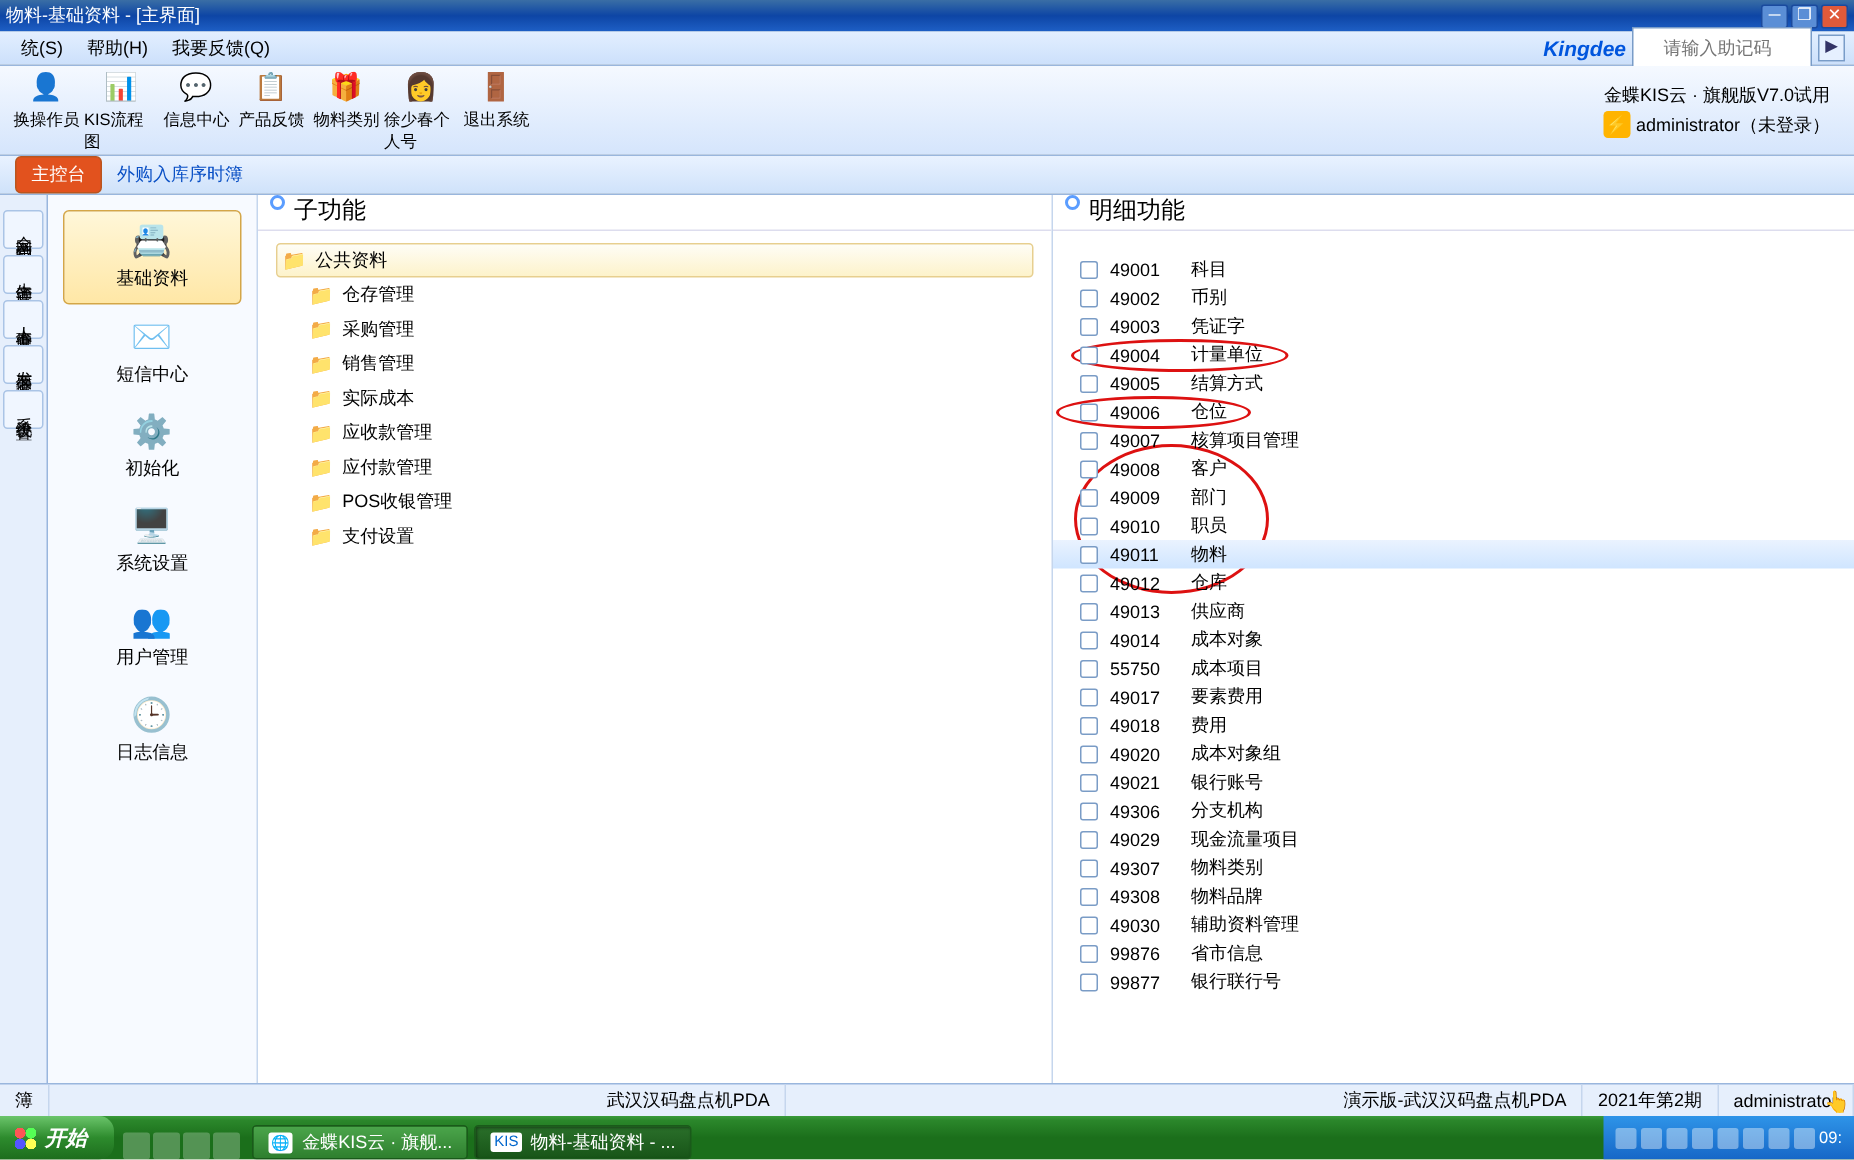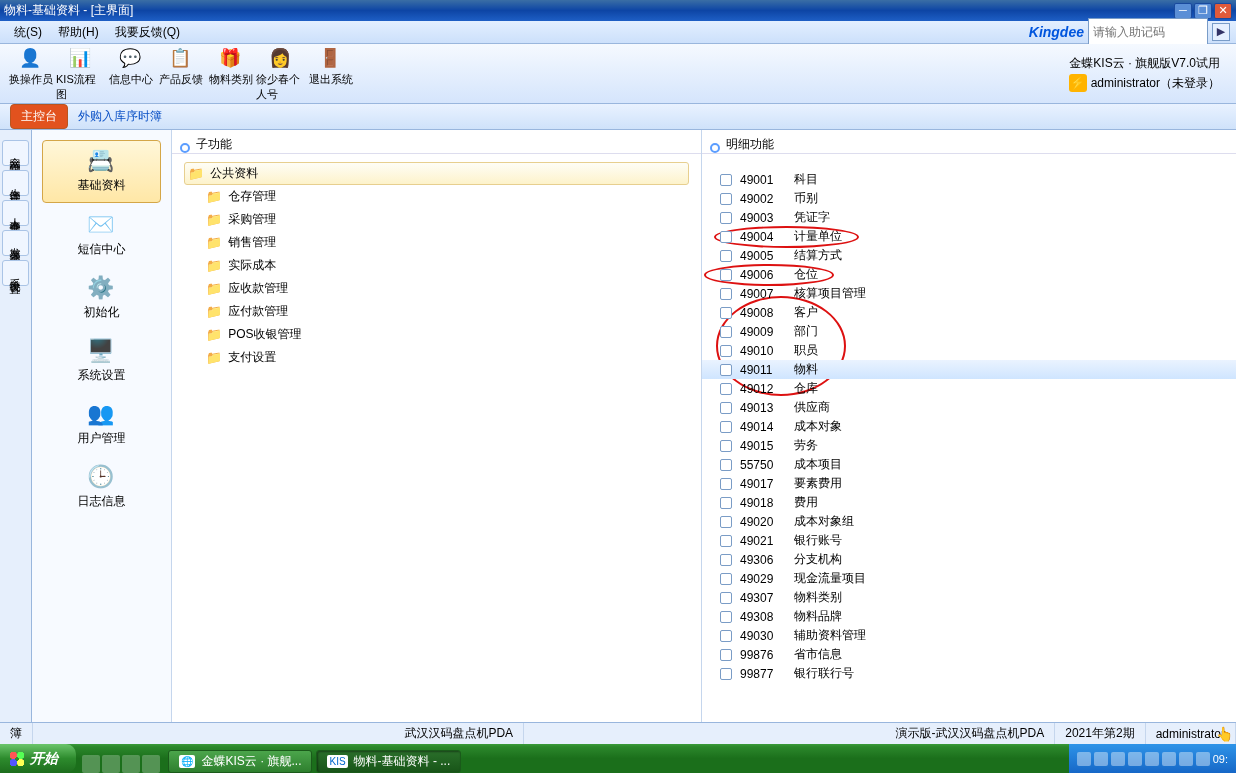--- a/index.html
+++ b/index.html
@@ -9,21 +9,21 @@
 .titlebar { height: 21px; background: linear-gradient(to bottom, #3a6ea5 0%, #0d45a5 50%, #1e5fc5 100%); color: #fff; display: flex; align-items: center; padding: 0 4px; font-size: 12px; }
 .titlebar .title { flex: 1; }
 .titlebar .win-controls { display: flex; gap: 2px; }
 .titlebar .win-btn { width: 18px; height: 16px; background: #5a8ed6; border: 1px solid #1a4a9e; color: #fff; font-size: 11px; text-align: center; line-height: 13px; cursor: pointer; border-radius: 2px; }
 
 
 .menubar { height: 23px; background: linear-gradient(to bottom, #e3efff, #cce0fb); display: flex; align-items: center; padding: 0 6px; border-bottom: 1px solid #99b6dd; }
 .menubar .menu-item { padding: 2px 8px; cursor: pointer; }
 .menubar .search-wrap { margin-left: auto; display: flex; align-items: center; gap: 4px; }
 .menubar .brand { color: #0055dd; font-weight: bold; font-style: italic; font-size: 14px; }
-.menubar input { width: 120px; height: 28px; border: 1px solid #799cc8; padding: 0 4px; font-size: 12px; }
+.menubar input { width: 120px; height: 28px; border: 1px solid #799cc8; padding: 0 20px; font-size: 12px; }
 .menubar .go-btn { width: 18px; height: 18px; border: 1px solid #799cc8; background: #e6f0ff; text-align: center; line-height: 15px; font-size: 11px; color: #336; cursor: pointer; }
 
 
 .toolbar { height: 60px; background: linear-gradient(to bottom, #f5f9ff, #d5e5fc); border-bottom: 1px solid #99b6dd; display: flex; align-items: center; padding: 0 6px; position: relative; }
 .toolbar .tb-item { width: 50px; display: flex; flex-direction: column; align-items: center; cursor: pointer; font-size: 11px; }
 .toolbar .tb-icon { width: 24px; height: 24px; margin-bottom: 2px; display: flex; align-items: center; justify-content: center; font-size: 18px; }
 .toolbar .right-info { margin-left: auto; text-align: right; font-size: 12px; line-height: 1.6; padding-right: 10px; }
 .toolbar .right-info .line2 { display: flex; align-items: center; gap: 4px; }
 .toolbar .badge { width: 18px; height: 18px; background: #ffb400; border-radius: 3px; display: inline-flex; align-items: center; justify-content: center; color: #fff; font-size: 12px; }
 
@@ -41,21 +41,21 @@
 
 
 .icon-sidebar { width: 140px; background: #f7faff; border-right: 1px solid #c5d6ed; padding: 8px 4px; }
 .nav-item { display: flex; flex-direction: column; align-items: center; padding: 6px 0 8px; cursor: pointer; margin: 2px 6px; border-radius: 4px; }
 .nav-item.sel { background: linear-gradient(#fff7d9, #ffe7a6); border: 1px solid #d4a648; }
 .nav-icon { width: 36px; height: 28px; display: flex; align-items: center; justify-content: center; font-size: 22px; }
 .nav-label { font-size: 12px; margin-top: 2px; }
 
 
 .mid-panel { flex: 0 0 530px; border-right: 1px solid #c5d6ed; display: flex; flex-direction: column; }
-.panel-head { height: 24px; display: flex; align-items: flex-end; padding: 0 8px; gap: 6px; font-size: 12px; border-bottom: 1px solid #dde; }
+.panel-head { height: 24px; display: flex; align-items: flex-start; padding: 0 8px; gap: 6px; font-size: 16px; border-bottom: 1px solid #dde; }
 .panel-head .bullet { width: 10px; height: 10px; border-radius: 50%; border: 2px solid #5b9dff; display: inline-block; }
 .tree { padding: 8px 12px; }
 .tree-row { display: flex; align-items: center; gap: 6px; padding: 3px 4px; font-size: 12px; cursor: pointer; }
 .tree-row.sel { background: linear-gradient(#fefdf6, #fdf3cb); border: 1px solid #e7cf8f; border-radius: 3px; padding: 2px 3px; }
 .tree-row.child { margin-left: 18px; }
 .folder-ico { color: #f4b63f; font-size: 13px; }
 
 
 .right-panel { flex: 1; display: flex; flex-direction: column; }
 .detail-list { padding: 4px 0; overflow-y: auto; flex: 1; position: relative; margin-top: 12px; }
@@ -304,25 +304,20 @@
           <span class="code">49013</span>
           <span>供应商</span>
         </div>
         <div class="detail-row">
           <span class="chk"></span>
           <span class="code">49014</span>
           <span>成本对象</span>
         </div>
         <div class="detail-row">
           <span class="chk"></span>
-          <span class="code">49015</span>
-          <span>劳务</span>
-        </div>
-        <div class="detail-row">
-          <span class="chk"></span>
           <span class="code">55750</span>
           <span>成本项目</span>
         </div>
         <div class="detail-row">
           <span class="chk"></span>
           <span class="code">49017</span>
           <span>要素费用</span>
         </div>
         <div class="detail-row">
           <span class="chk"></span>

